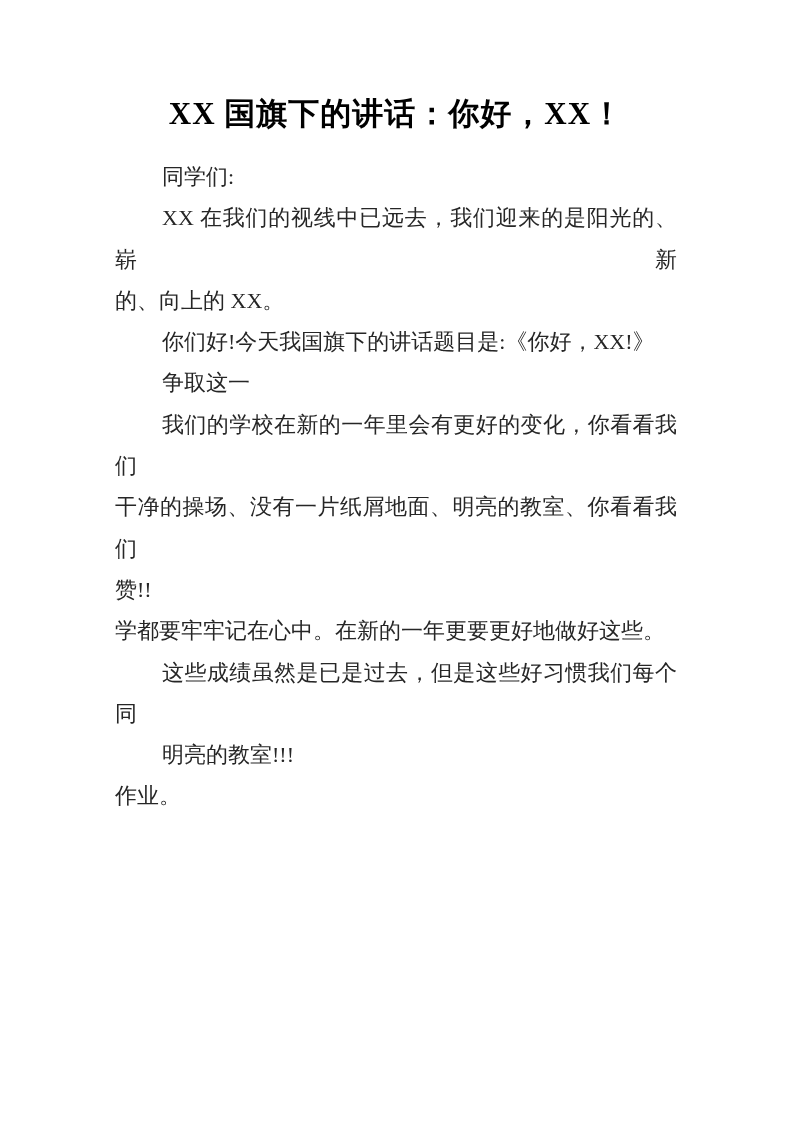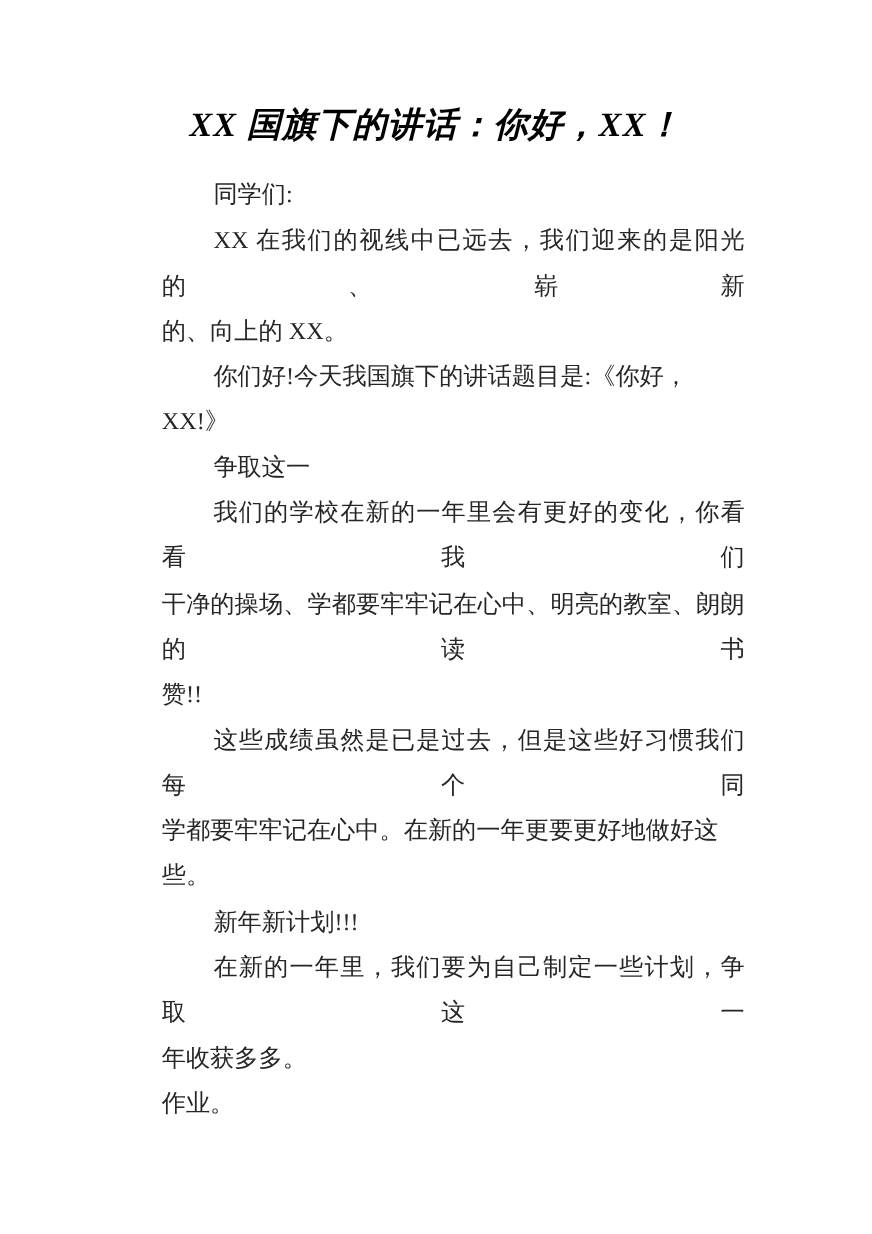--- a/index.html
+++ b/index.html
@@ -24,36 +24,34 @@
   .title {
     margin: 0;
     padding-top: 94px;
     text-align: center;
     font-size: 31px;
     font-weight: bold;
     line-height: 40px;
     color: #000000;
     letter-spacing: 1px;
     white-space: nowrap;
-    font-style: italic;
   }
   .doc-body {
     margin-top: 22px;
     color: #262626;
   }
   .paragraph {
     margin: 0;
   }
   .line {
     font-size: 22px;
     line-height: 41.3px;
     text-align: left;
     white-space: pre-wrap;
     color: #262626;
-    margin-left: 32px;
   }
   .line.justify {
     text-align: justify;
     text-align-last: justify;
     word-break: break-all;
   }
   .line.indent-normal { text-indent: 47px; }
   .line.indent-small  { text-indent: 33px; }
 </style>
 </head>
@@ -71,32 +69,28 @@
           <div class="line">的、向上的 XX。</div>
         </div>
         <div class="paragraph">
           <div class="line indent-normal">你们好!今天我国旗下的讲话题目是:《你好，XX!》</div>
         </div>
         <div class="paragraph">
           <div class="line indent-normal">争取这一</div>
         </div>
         <div class="paragraph">
           <div class="line justify indent-normal">我们的学校在新的一年里会有更好的变化，你看看我们</div>
-          <div class="line justify">干净的操场、学都要牢牢记在心中、明亮的教室、朗朗的读书</div>
+          <div class="line justify">干净的操场、没有一片纸屑地面、明亮的教室、你看看我们</div>
           <div class="line">赞!!</div>
         </div>
         <div class="paragraph">
+          <div class="line">学都要牢牢记在心中。在新的一年更要更好地做好这些。</div>
           <div class="line justify indent-normal">这些成绩虽然是已是过去，但是这些好习惯我们每个同</div>
-          <div class="line">学都要牢牢记在心中。在新的一年更要更好地做好这些。</div>
         </div>
         <div class="paragraph">
-          <div class="line indent-normal">新年新计划!!!</div>
-        </div>
-        <div class="paragraph">
-          <div class="line justify indent-normal">在新的一年里，我们要为自己制定一些计划，争取这一</div>
-          <div class="line">年收获多多。</div>
+          <div class="line indent-normal">明亮的教室!!!</div>
         </div>
         <div class="paragraph">
           <div class="line">作业。</div>
         </div>
       </div>
   </div>
 </div>
 
 </body></html>

